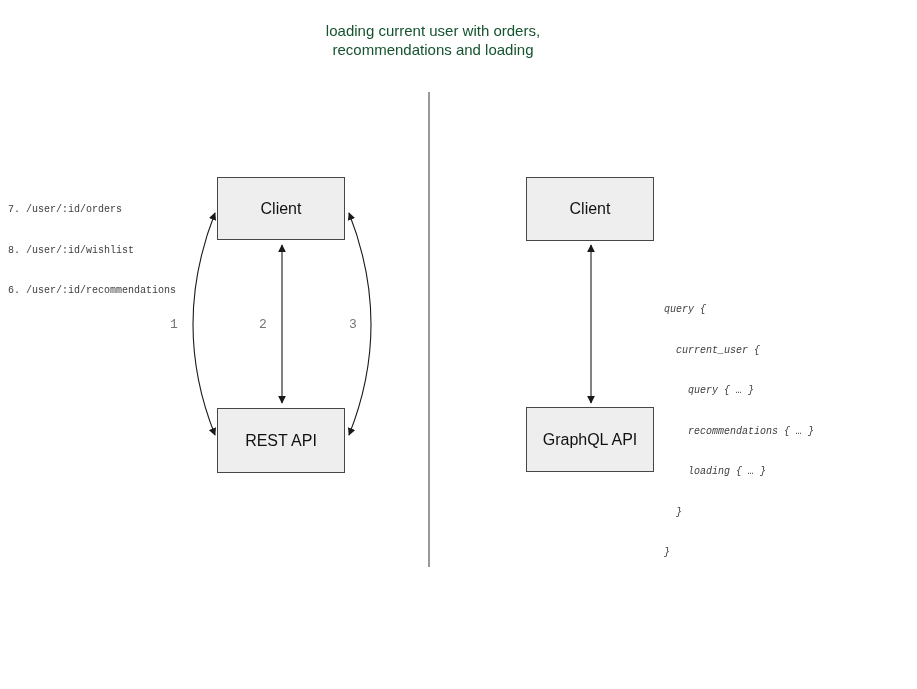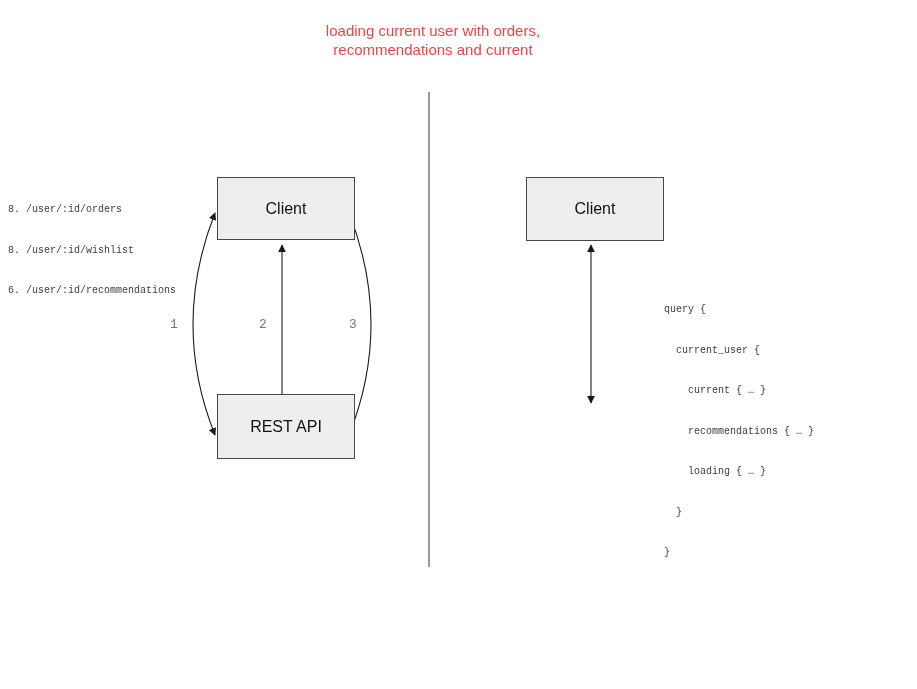--- a/index.html
+++ b/index.html
@@ -16,76 +16,76 @@
     font-family: "Liberation Sans", sans-serif;
   }
   .title {
     position: absolute;
     left: 183px;
     top: 21px;
     width: 500px;
     text-align: center;
     font-size: 15px;
     line-height: 19px;
-    color: #ef4444;
+    color: #14532d;
   }
   .overlay {
     position: absolute;
     left: 0;
     top: 0;
     width: 917px;
     height: 689px;
   }
   .node {
     position: absolute;
-    width: 138px;
+    width: 128px;
     box-sizing: border-box;
     background: #eeeeee;
     border: 1px solid #474747;
     display: flex;
     align-items: center;
     justify-content: center;
     font-size: 16px;
     color: #111111;
   }
   .node-client-left  { left: 217px; top: 177px; height: 63px; }
-  .node-rest-api     { left: 217px; top: 394px; height: 65px; }
+  .node-rest-api     { left: 217px; top: 408px; height: 65px; }
   .node-client-right { left: 526px; top: 177px; height: 64px; }
   .node-graphql-api  { left: 526px; top: 407px; height: 65px; }
   .code {
     position: absolute;
     font-family: "Liberation Mono", "DejaVu Sans Mono", monospace;
     font-size: 10px;
     line-height: 13.5px;
     color: #3d3d3d;
     white-space: pre;
   }
   .endpoints { left: 8px; top: 176px; }
-  .query     { left: 664px; top: 276px; }
+  .query     { left: 664px; top: 276px; font-style: italic; }
   .arrow-num {
     position: absolute;
     top: 317px;
     width: 16px;
     text-align: center;
     font-family: "Liberation Mono", "DejaVu Sans Mono", monospace;
     font-size: 13px;
     color: #757575;
   }
   .num-1 { left: 166px; }
   .num-2 { left: 255px; }
   .num-3 { left: 345px; }
 </style>
 </head>
 <body>
 
 <div class="canvas">
 
   <div class="title">
     <div>loading current user with orders,</div>
-    <div>recommendations and current</div>
+    <div>recommendations and loading</div>
   </div>
 
   <svg class="overlay" viewBox="0 0 917 689" xmlns="http://www.w3.org/2000/svg">
     <defs>
       <marker id="arrowhead" viewBox="0 0 10 10" refX="9" refY="5" markerWidth="7" markerHeight="7" orient="auto-start-reverse">
         <path d="M0,0 L10,5 L0,10 z" fill="#1a1a1a"></path>
       </marker>
     </defs>
 
     <line x1="429" y1="92" x2="429" y2="567" stroke="#6e6e6e" stroke-width="1.4"></line>
@@ -100,34 +100,37 @@
   <div class="node node-client-left">
     <span>Client</span>
   </div>
   <div class="node node-rest-api">
     <span>REST API</span>
   </div>
 
   <div class="node node-client-right">
     <span>Client</span>
   </div>
+  <div class="node node-graphql-api">
+    <span>GraphQL API</span>
+  </div>
 
   <div class="code endpoints">
-    <div>8. /user/:id/orders</div>
+    <div>7. /user/:id/orders</div>
     <div>8. /user/:id/wishlist</div>
     <div>6. /user/:id/recommendations</div>
   </div>
 
   <div class="arrow-num num-1">1</div>
   <div class="arrow-num num-2">2</div>
   <div class="arrow-num num-3">3</div>
 
   <div class="code query">
     <div>query {</div>
     <div>  current_user {</div>
-    <div>    current { … }</div>
+    <div>    query { … }</div>
     <div>    recommendations { … }</div>
     <div>    loading { … }</div>
     <div>  }</div>
     <div>}</div>
   </div>
 
 </div>
 
 </body></html>

